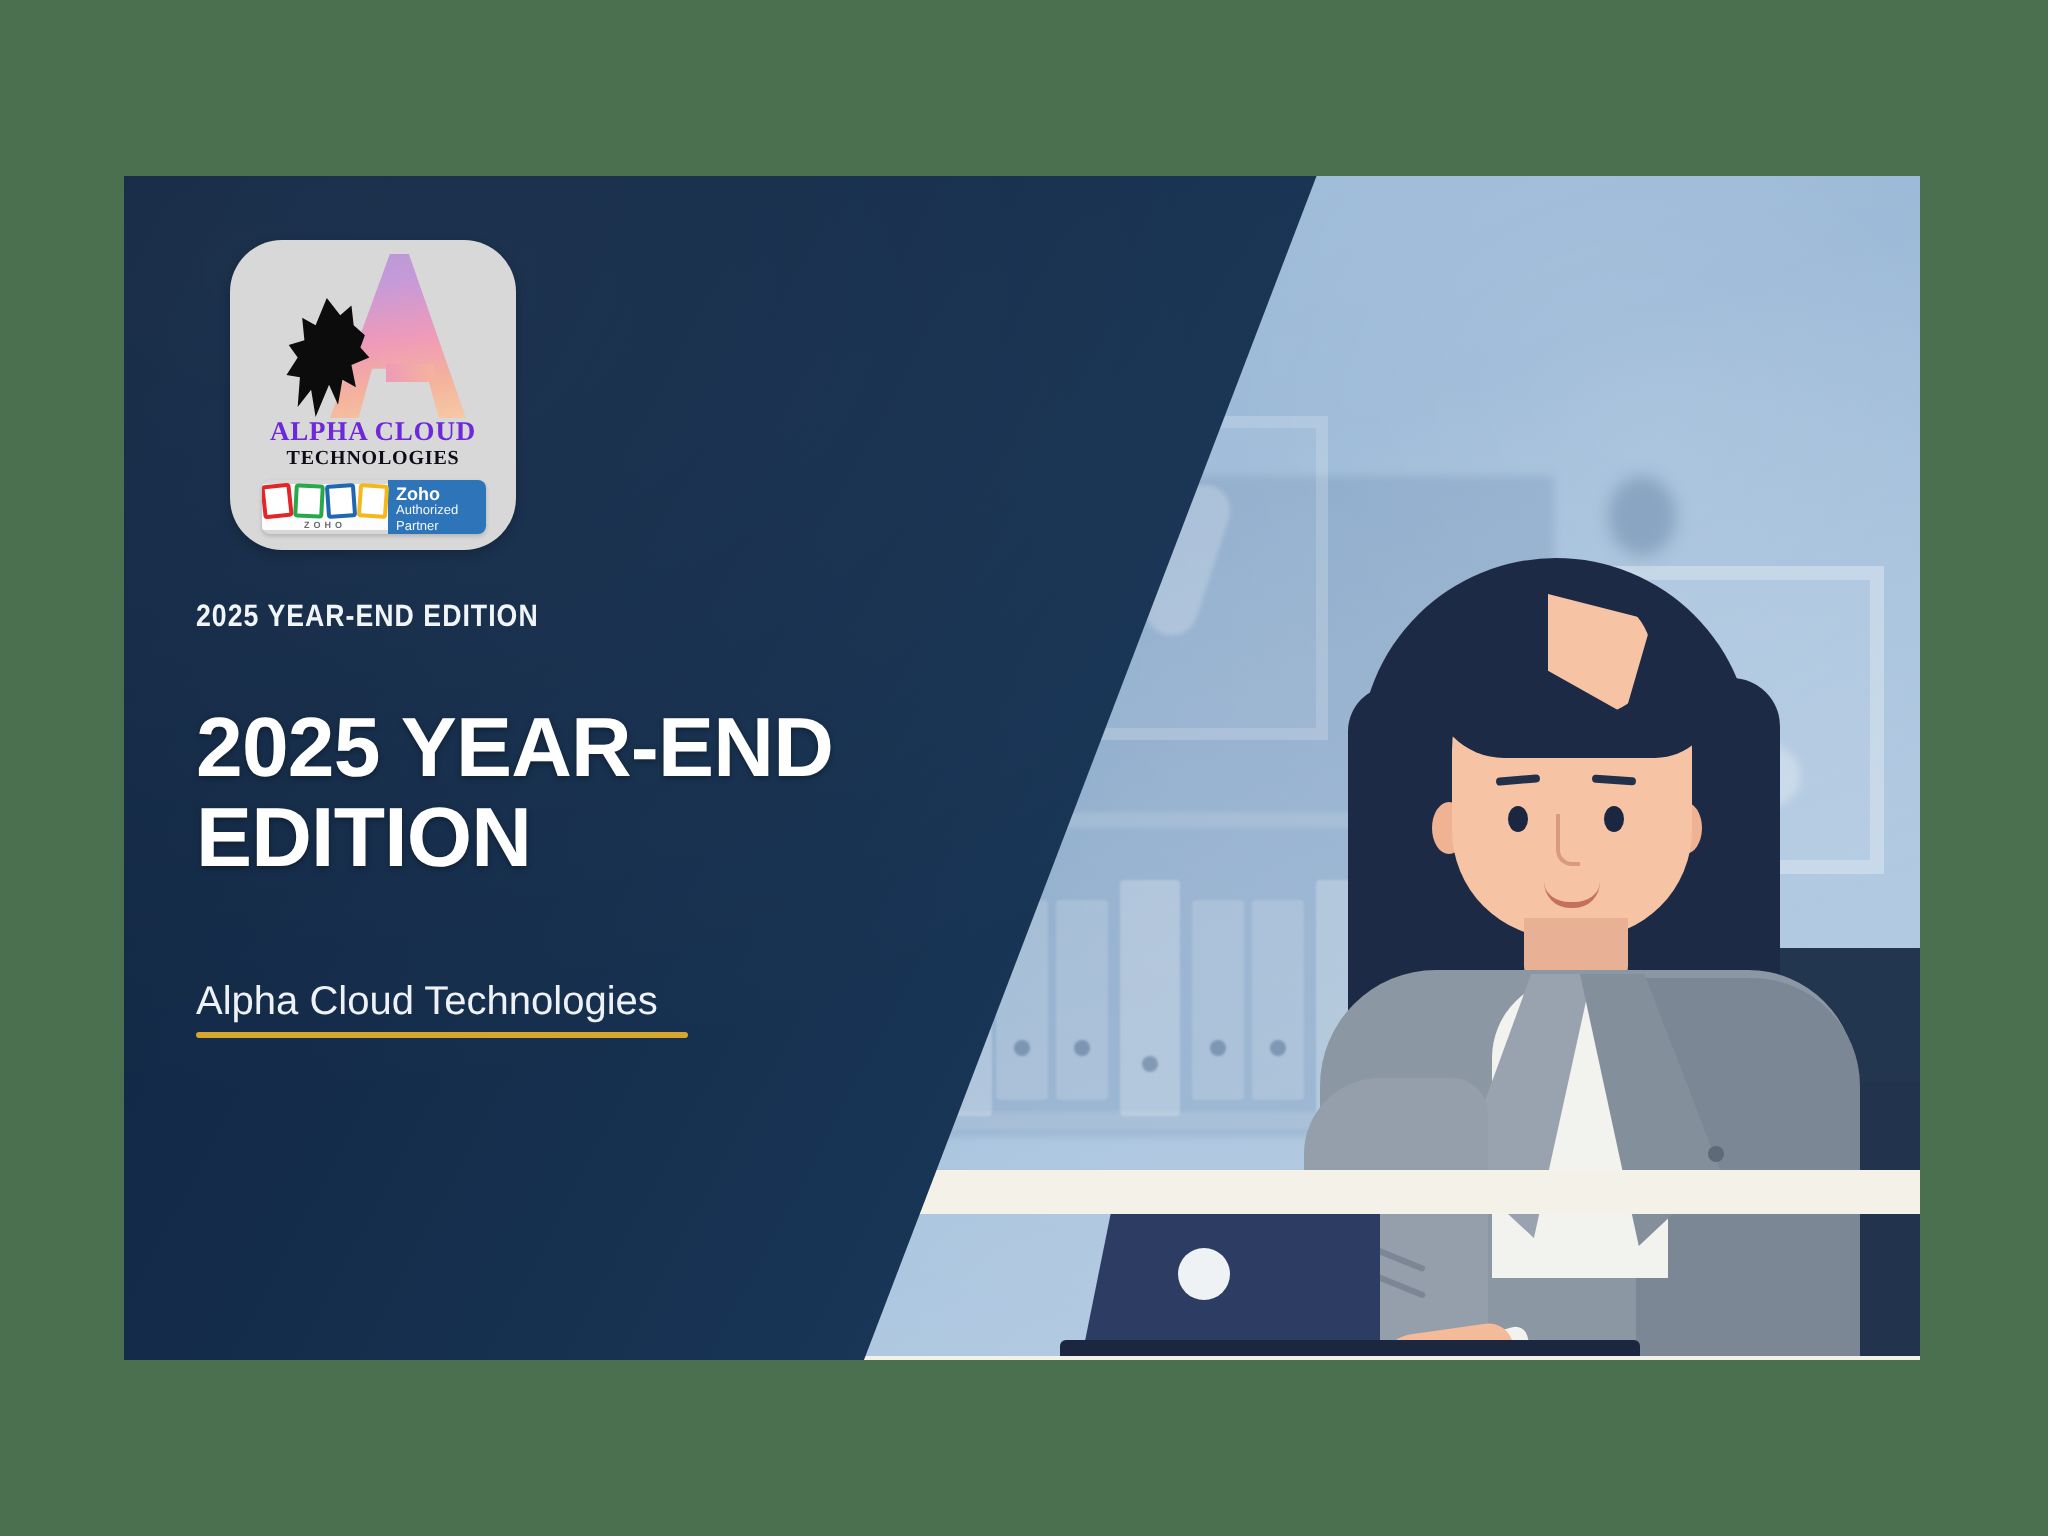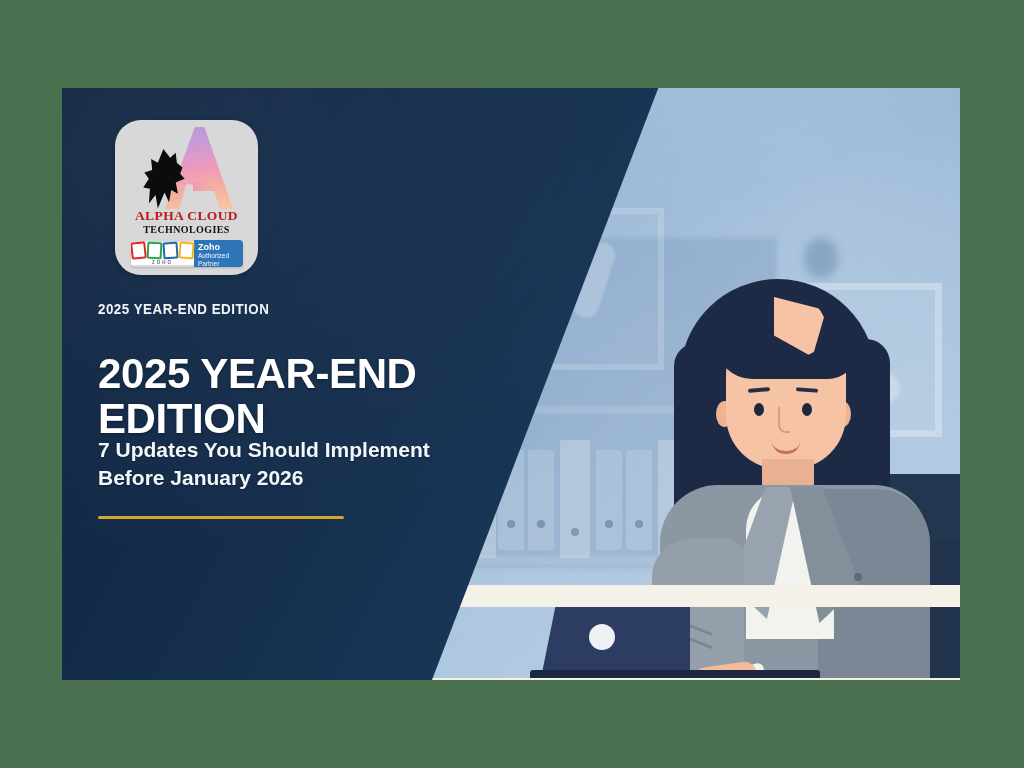--- a/index.html
+++ b/index.html
@@ -314,21 +314,21 @@
       6% 38%, 20% 34%, 18% 16%, 30% 22%
     );
   }
   .logo-title {
     position: absolute; left: 0; top: 88px; width: 143px;
     text-align: center;
     font-family: "Liberation Serif", serif;
     font-weight: bold;
     font-size: 13.5px;
     letter-spacing: .4px;
-    color: #b91c1c;
+    color: #6d28d9;
   }
   .logo-sub {
     position: absolute; left: 0; top: 104px; width: 143px;
     text-align: center;
     font-family: "Liberation Serif", serif;
     font-weight: bold;
     font-size: 10px;
     letter-spacing: .4px;
     color: #0d0d18;
   }
@@ -502,16 +502,16 @@
       <div class="zoho-right">
         <div class="zr-brand">Zoho</div>
         <div class="zr-line">Authorized</div>
         <div class="zr-line">Partner</div>
       </div>
     </div>
   </div>
 
   <div class="eyebrow">2025 YEAR-END EDITION</div>
   <h1 class="headline">2025 YEAR-END EDITION</h1>
-  <div class="subhead">7 Updates You Should Implement Before January 2026</div>
+  <div class="brandline">Alpha Cloud Technologies</div>
   <div class="gold-rule"></div>
 
 </div>
 
 </body></html>

